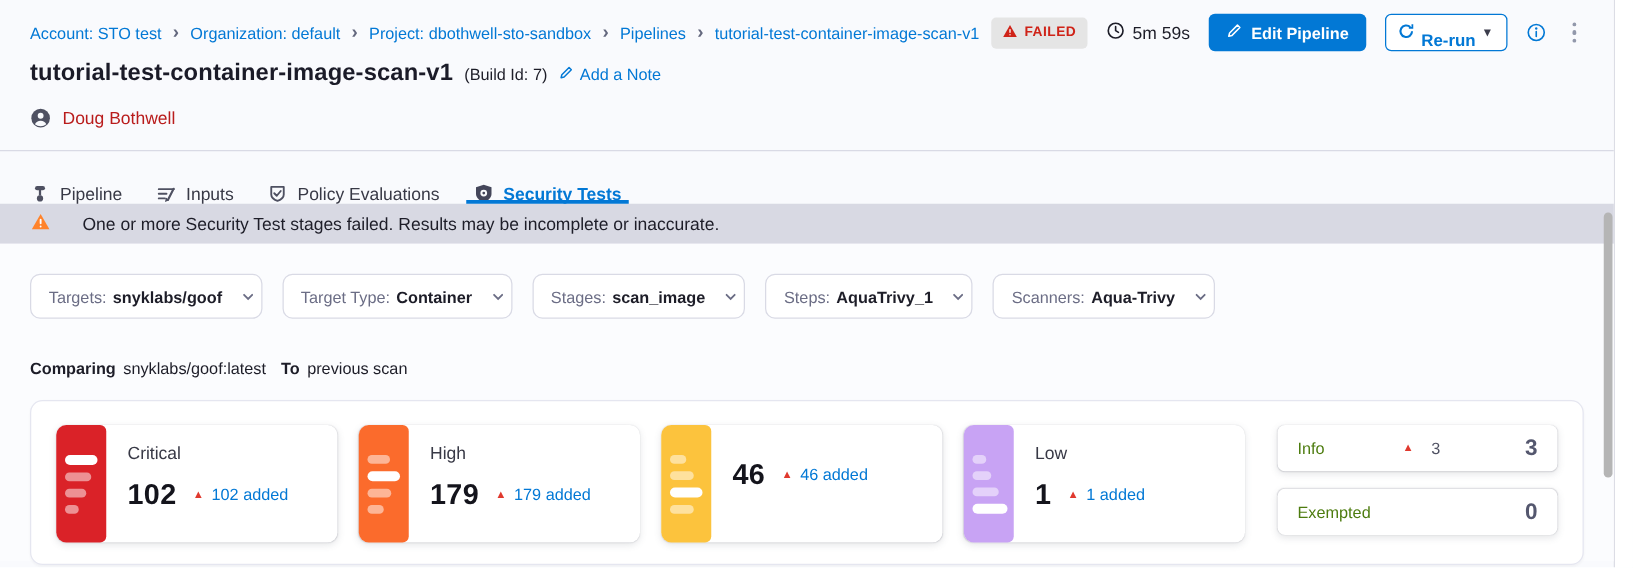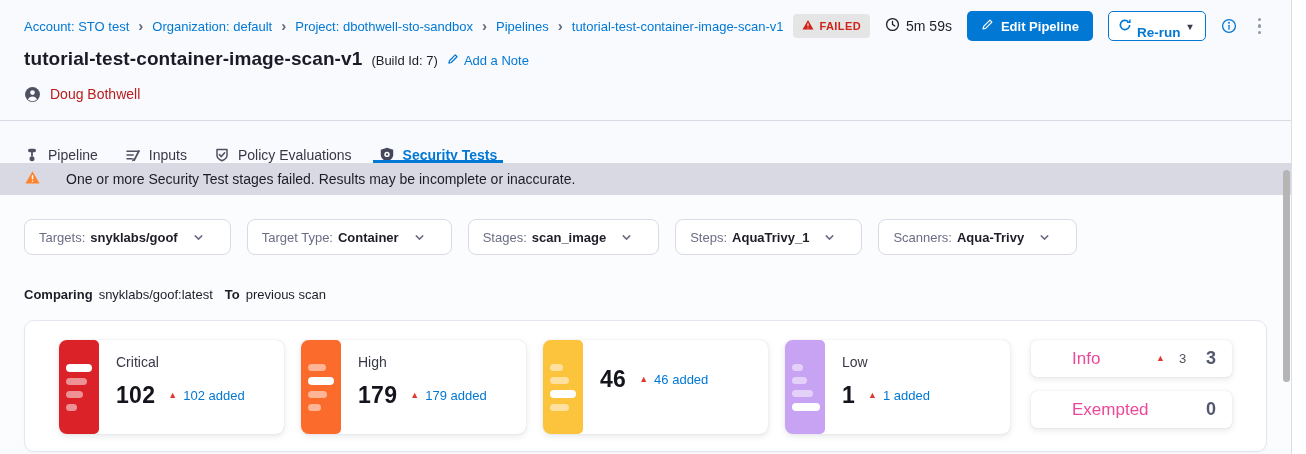--- a/index.html
+++ b/index.html
@@ -50,50 +50,50 @@
 
   
   .banner { display:flex; align-items:center; gap:26px; height:32px; padding:0 25px;
     background:#d8d9e3; font-size:14px; color:#1d1d28; }
 
   
   .content { padding:24px; background:#fbfcfe; height:254px; }
   .filters-row { display:flex; align-items:center; gap:16px; }
   .sec-heading { font-size:16px; font-weight:700; color:#14141c; margin-right:13px; white-space:nowrap; }
   .pill { display:flex; align-items:center; background:#fff; border:1px solid #d9dae5;
-    border-radius:8px; height:36px; padding:0 25px 0 14px; font-size:13px; cursor:pointer;
+    border-radius:8px; height:36px; padding:0 4px 0 14px; font-size:13px; cursor:pointer;
     white-space:nowrap; }
   .pill-label { color:#6b6d85; margin-right:5px; }
   .pill-value { color:#1d1d28; font-weight:700; }
   .pill-caret { display:flex; align-items:center; margin-left:14px; }
   .comparing { margin-top:32px; font-size:13px; color:#1d1d28; }
   .comparing b { font-weight:700; }
   .cmp-sp { display:inline-block; width:6px; }
 
   
   .panel { margin-top:18px; display:flex; gap:21px; background:#fff;
-    border:1px solid #e5e6f0; border-radius:10px; padding:19px 34px; height:132px;
+    border:1px solid #e5e6f0; border-radius:10px; padding:19px 20px; height:132px;
     box-shadow:0 1px 2px rgba(40,41,61,.04); }
   .sev-card { position:relative; width:225px; height:94px; background:#fff; border-radius:8px;
     box-shadow:0 0 1px rgba(40,41,61,.18), 0 2px 6px rgba(96,97,112,.16);
     padding:14px 14px 0 57px; }
   .sev-bar { position:absolute; left:0; top:0; bottom:0; width:40px;
     border-radius:8px 5px 5px 8px; display:flex; flex-direction:column; justify-content:center;
     gap:6px; padding-left:7px; }
   .sev-line { height:7px; border-radius:4px; background:#ffffff; opacity:.5; }
   .sev-line.hi { opacity:1; height:8px; }
   .sev-label { font-size:14px; color:#383946; }
   .sev-num-row { display:flex; align-items:center; gap:13px; margin-top:12px; }
   .sev-count { font-size:23px; font-weight:700; color:#14141c; letter-spacing:.3px; }
   .delta { display:flex; align-items:center; gap:6px; font-size:13px; color:#0278d5; }
   .tri { color:#e0392e; font-size:9px; line-height:1; }
   .side-col { margin-left:auto; display:flex; flex-direction:column; gap:14px; width:224px; }
   .mini-card { display:flex; align-items:center; height:37px; background:#fff; border-radius:6px;
     box-shadow:0 0 1px rgba(40,41,61,.18), 0 2px 6px rgba(96,97,112,.16); padding:0 16px; }
-  .mini-label { font-size:17px; color:#ec4899; flex:0 0 84px;margin-left:25px; }
+  .mini-label { font-size:13px; color:#4d7c0f; flex:0 0 84px; }
   .mini-delta { display:flex; align-items:center; gap:14px; font-size:13px; color:#4f5162; }
   .mini-count { margin-left:auto; font-size:18px; font-weight:700; color:#54576e; }
 
   .scroll-thumb { position:absolute; right:1px; top:170px; width:7px; height:212px;
     background:#b5b5b5; border-radius:4px; }
 </style>
 </head>
 <body>
 
 <div class="app">

